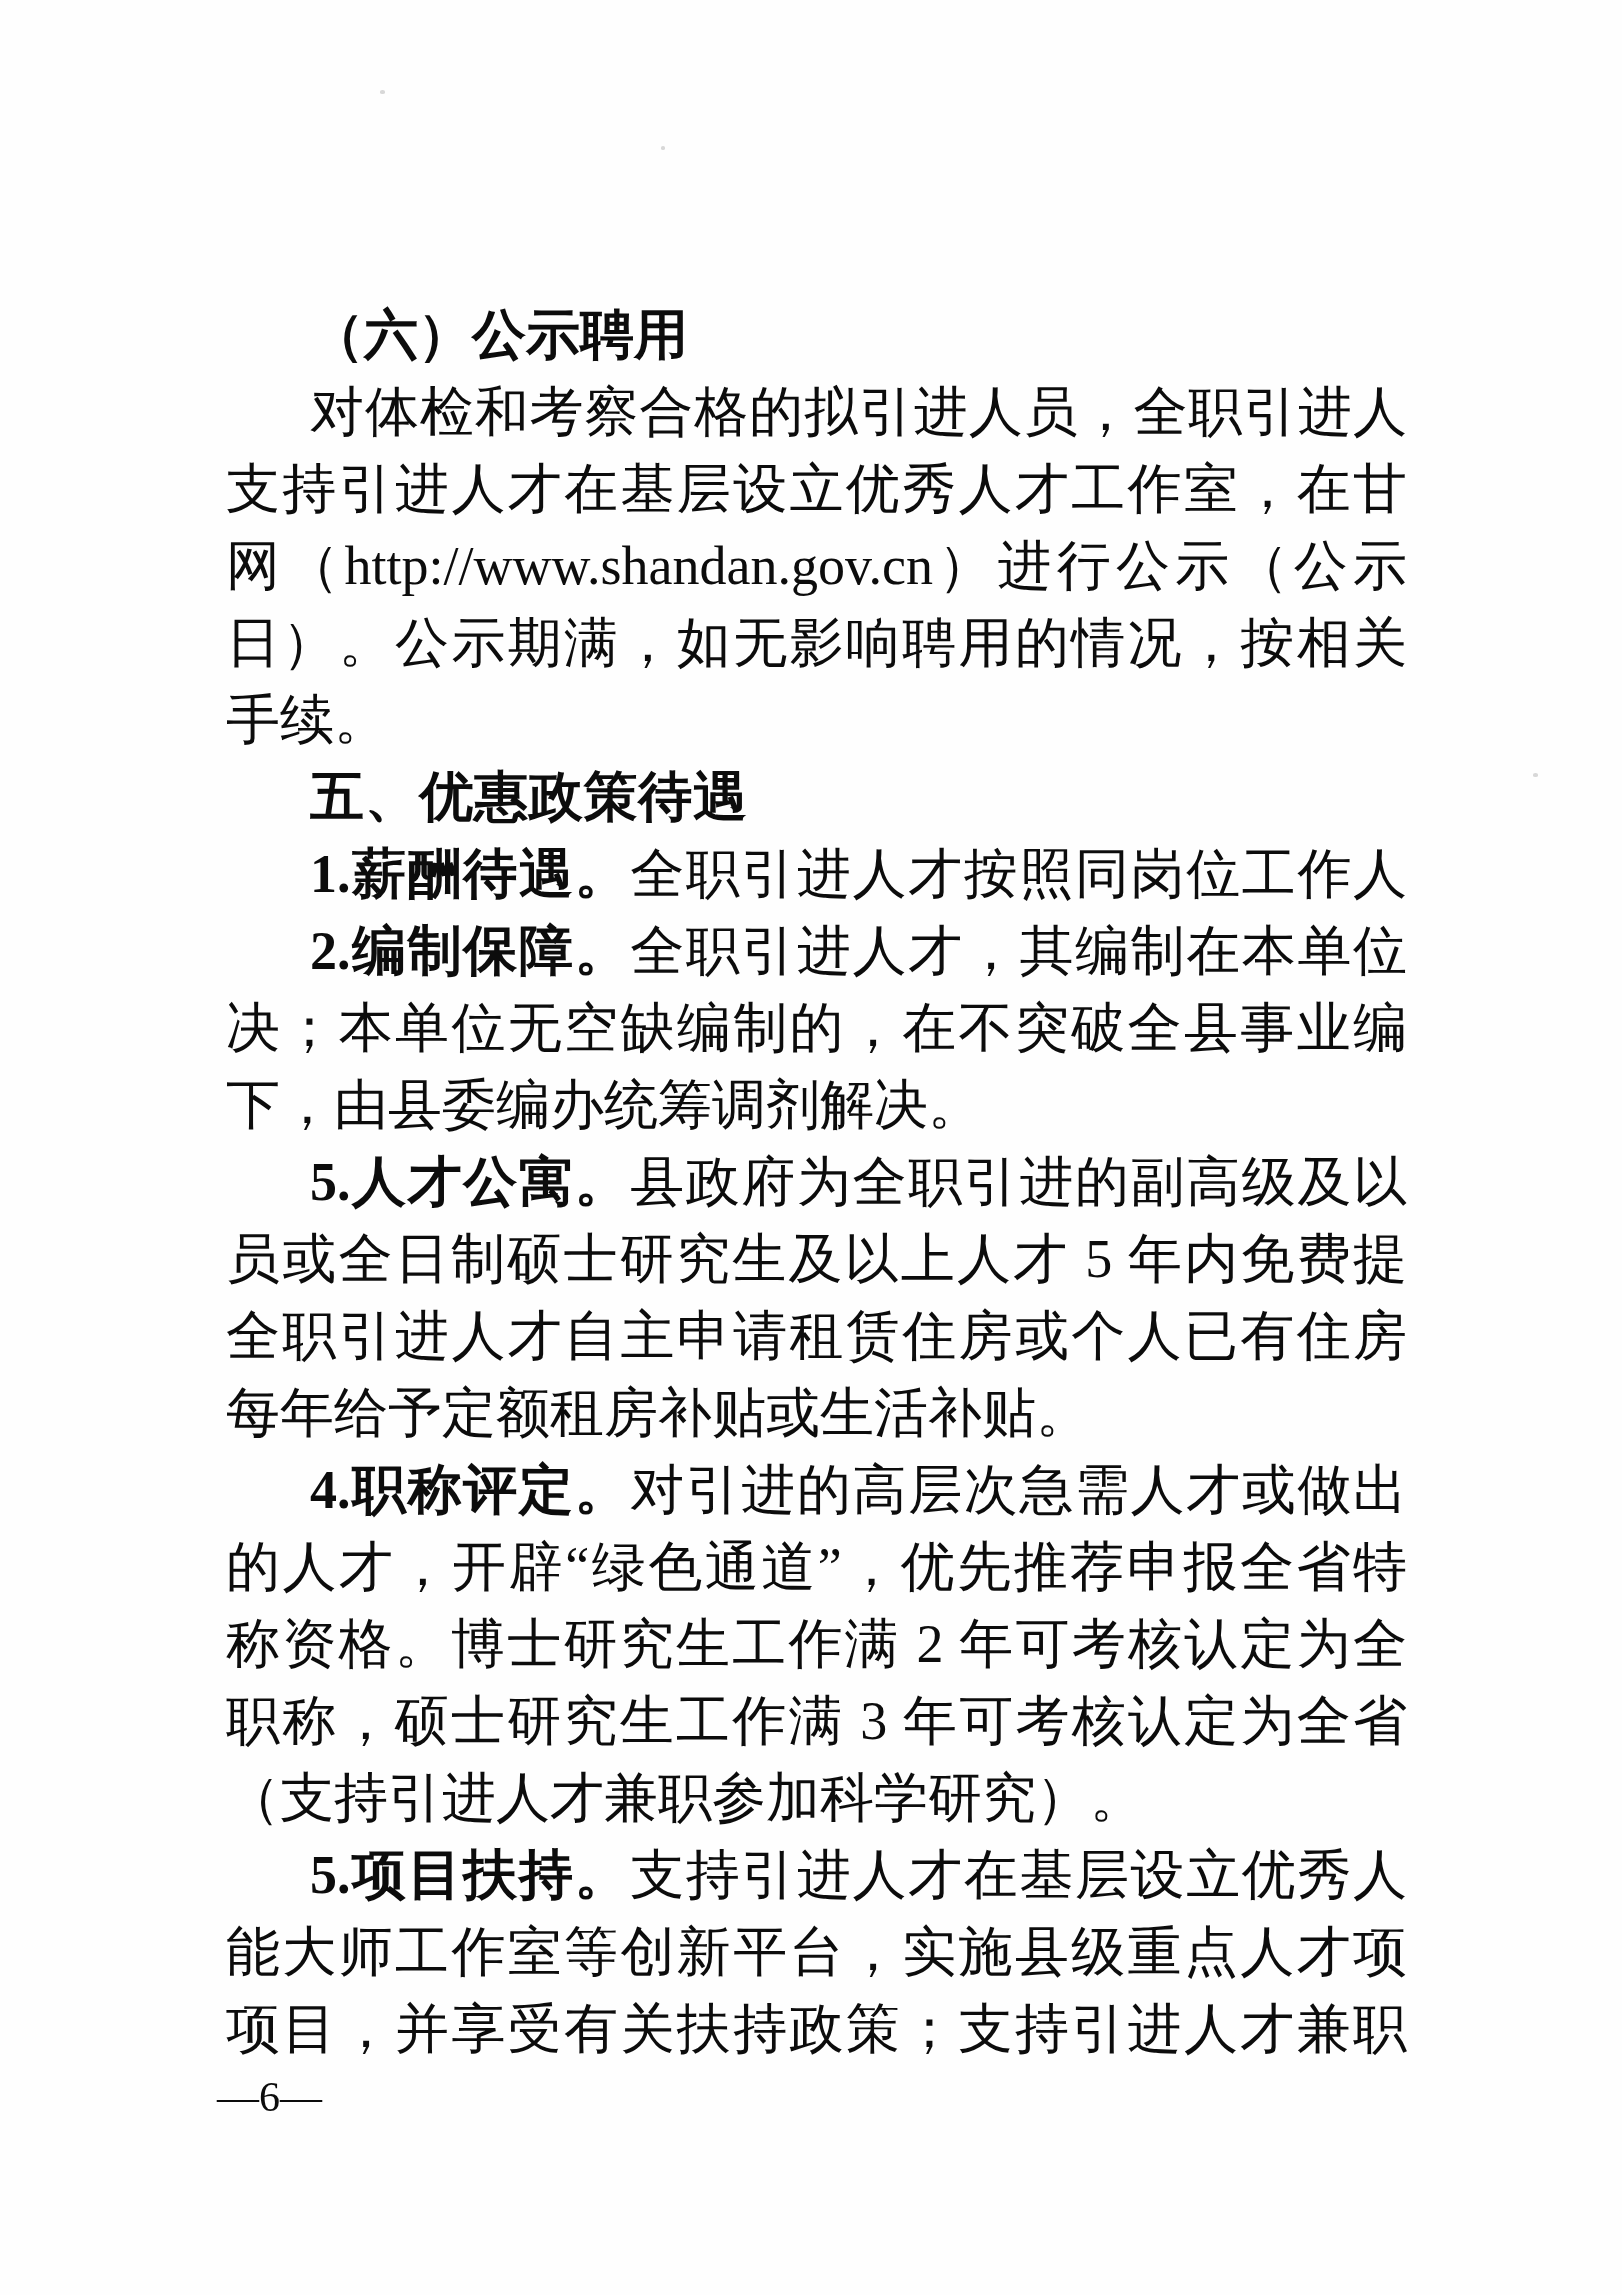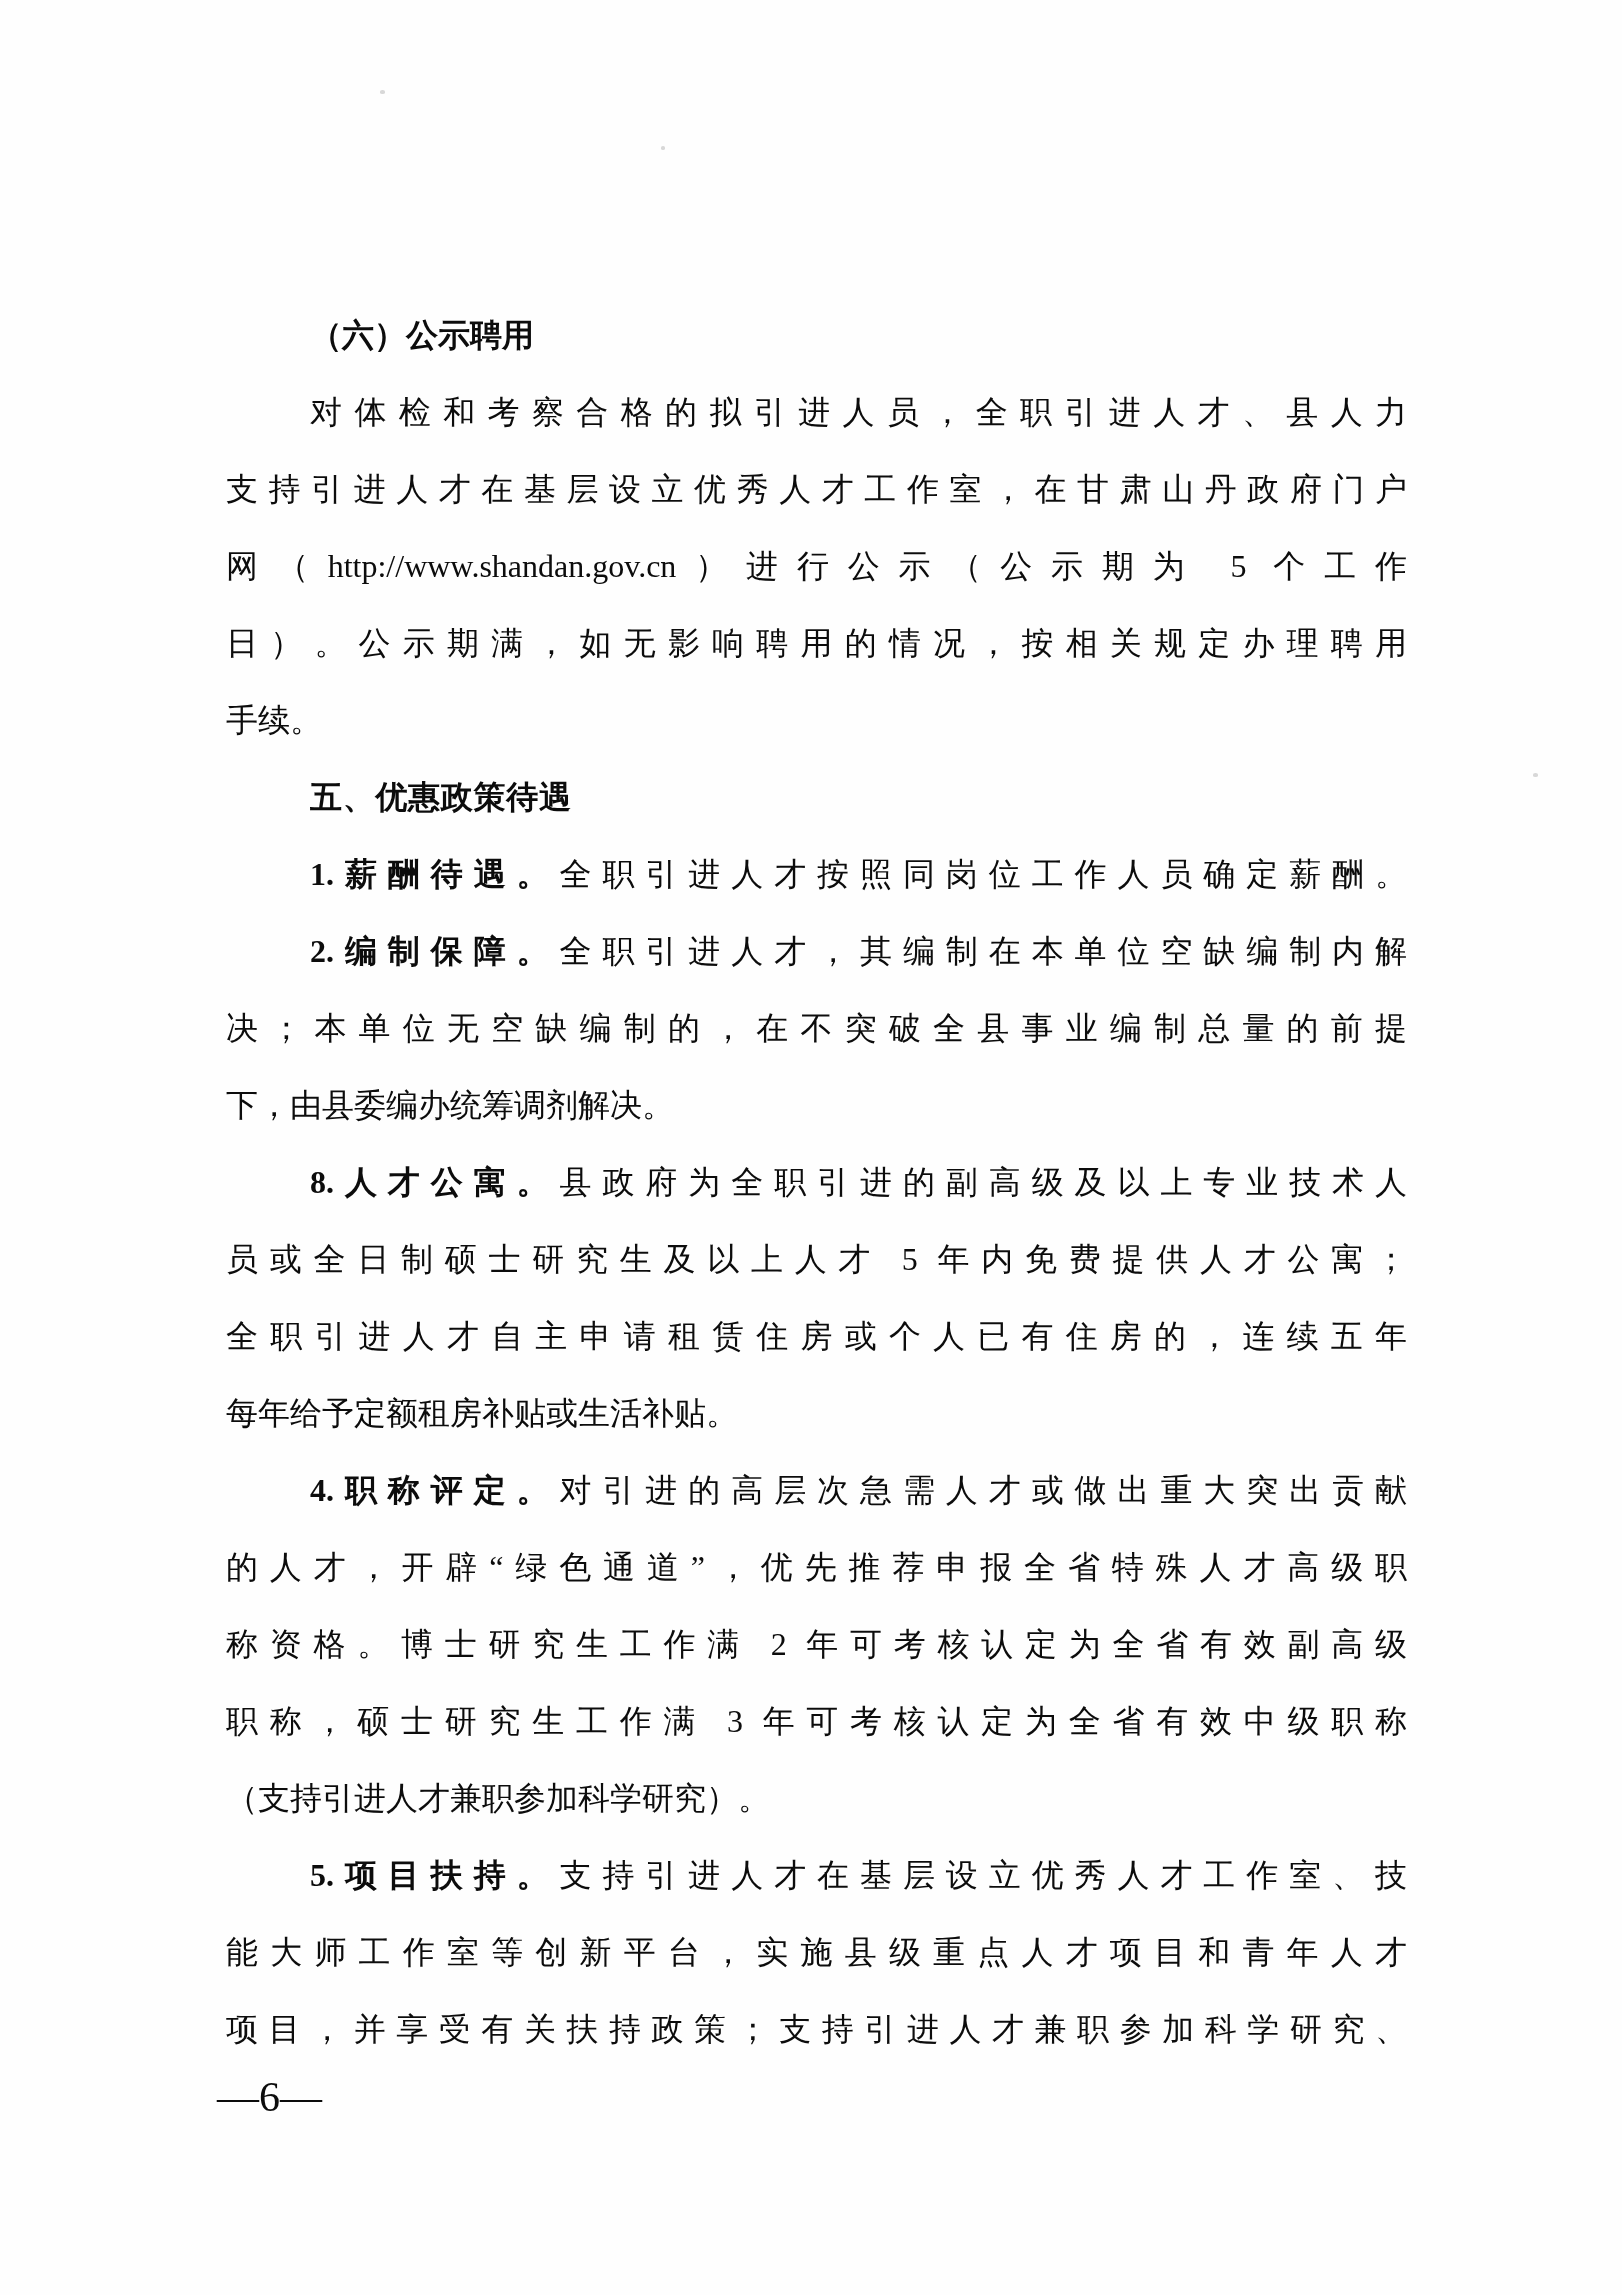--- a/index.html
+++ b/index.html
@@ -14,21 +14,21 @@
     background: #fefefdff;
     background: #fefefe;
     overflow: hidden;
     color: #0c0c0c;
   }
   .text-block {
     position: absolute;
     left: 226px;
     top: 297px;
     width: 1181px;
-    font-size: 32px;
+    font-size: 54px;
     line-height: 77px;
     font-family: "Liberation Serif", "DejaVu Serif", serif;
     text-align: justify;
   }
   .line {
     height: 77px;
     overflow: hidden;
     text-align: justify;
   }
   .line.stretch {
@@ -81,21 +81,21 @@
       <div class="line indent stretch">对体检和考察合格的拟引进人员，全职引进人才、县人力</div>
       <div class="line stretch">支持引进人才在基层设立优秀人才工作室，在甘肃山丹政府门户</div>
       <div class="line stretch">网（http://www.shandan.gov.cn）进行公示（公示期为 5 个工作</div>
       <div class="line stretch">日）。公示期满，如无影响聘用的情况，按相关规定办理聘用</div>
       <div class="line">手续。</div>
       <div class="line indent bold sans">五、优惠政策待遇</div>
       <div class="line indent stretch"><b class="lead">1.薪酬待遇。</b>全职引进人才按照同岗位工作人员确定薪酬。</div>
       <div class="line indent stretch"><b class="lead">2.编制保障。</b>全职引进人才，其编制在本单位空缺编制内解</div>
       <div class="line stretch">决；本单位无空缺编制的，在不突破全县事业编制总量的前提</div>
       <div class="line">下，由县委编办统筹调剂解决。</div>
-      <div class="line indent stretch"><b class="lead">8.人才公寓。</b>县政府为全职引进的副高级及以上专业技术人</div>
+      <div class="line indent stretch"><b class="lead">5.人才公寓。</b>县政府为全职引进的副高级及以上专业技术人</div>
       <div class="line stretch">员或全日制硕士研究生及以上人才 5 年内免费提供人才公寓；</div>
       <div class="line stretch">全职引进人才自主申请租赁住房或个人已有住房的，连续五年</div>
       <div class="line">每年给予定额租房补贴或生活补贴。</div>
       <div class="line indent stretch"><b class="lead">4.职称评定。</b>对引进的高层次急需人才或做出重大突出贡献</div>
       <div class="line stretch">的人才，开辟“绿色通道”，优先推荐申报全省特殊人才高级职</div>
       <div class="line stretch">称资格。博士研究生工作满 2 年可考核认定为全省有效副高级</div>
       <div class="line stretch">职称，硕士研究生工作满 3 年可考核认定为全省有效中级职称</div>
       <div class="line">（支持引进人才兼职参加科学研究）。</div>
       <div class="line indent stretch"><b class="lead">5.项目扶持。</b>支持引进人才在基层设立优秀人才工作室、技</div>
       <div class="line stretch">能大师工作室等创新平台，实施县级重点人才项目和青年人才</div>

